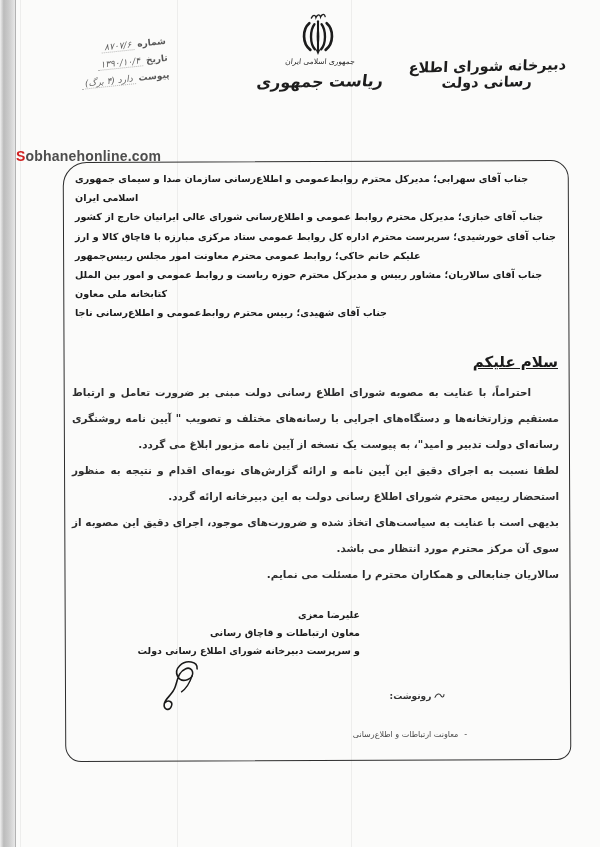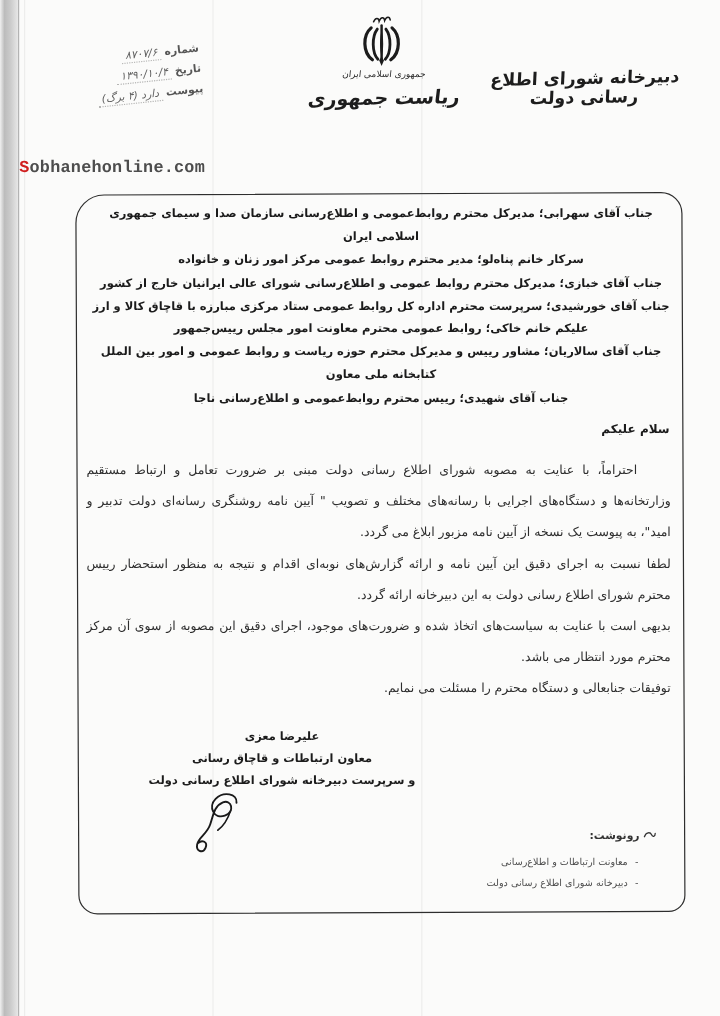--- a/index.html
+++ b/index.html
@@ -46,66 +46,66 @@
   }
   .meta-row{white-space:nowrap;}
   .meta-label{font-weight:bold;opacity:.85;}
   .meta-value{
     font-style:italic;opacity:.8;letter-spacing:1px;
     border-bottom:1px dotted rgba(0,0,0,.35);padding:0 3px;
   }
 
   
   .watermark{
-    position:absolute;top:132px;left:16px;
-    font-family:Liberation Mono, monospace;
+    position:absolute;top:148px;left:16px;
+    font-family:Liberation Sans, sans-serif;
     font-size:14px;font-weight:bold;letter-spacing:.2px;
   }
 
   
   .letter-box{
     position:absolute;top:161px;left:64px;width:504px;height:598px;
     border:1.5px solid #2e2e2e;
     border-radius:24px 18px 14px 16px;
     transform:rotate(-.25deg);
   }
   .recipients{
     position:absolute;top:169px;left:75px;right:40px;
-    direction:rtl;text-align:center;
+    direction:rtl;text-align:left;
     font-size:9.6px;font-weight:bold;color:#1b1b1b;line-height:19.2px;
   }
   .greeting{
     position:absolute;top:353px;right:42px;
-    direction:rtl;font-size:10px;font-weight:bold;color:#1b1b1b;
+    direction:rtl;font-size:15px;font-weight:bold;color:#1b1b1b;text-decoration:underline;
   }
   .letter-body{
     position:absolute;top:379px;left:72px;right:41px;
     direction:rtl;text-align:justify;text-align-last:right;
     font-size:10.4px;color:#2e2e2e;line-height:26px;
   }
-  .letter-body p{margin:0;}
+  .letter-body p{margin:0;font-weight:bold;}
   .letter-body p.indent{text-indent:28px;}
 
   .signature-block{
     position:absolute;top:606px;left:110px;width:250px;
-    direction:rtl;text-align:center;
+    direction:rtl;
     font-size:9.5px;font-weight:bold;color:#1c1c1c;line-height:18px;
   }
   .signature-scribble{
     position:absolute;top:658px;left:152px;width:62px;height:56px;
     transform:rotate(-8deg);
   }
 
   .cc-block{
     position:absolute;top:684px;right:52px;width:260px;
-    direction:rtl;text-align:right;color:#4a4a4a;
+    direction:rtl;text-align:center;color:#4a4a4a;
   }
   .cc-label{font-size:9px;font-weight:bold;color:#333;}
   .cc-mark{display:inline-block;vertical-align:middle;margin-left:2px;}
-  .cc-items{margin-top:7px;padding-right:16px;font-size:8px;line-height:16.5px;}
+  .cc-items{margin-top:23px;padding-right:16px;font-size:8px;line-height:16.5px;}
   .cc-item .bullet{margin-left:6px;}
 </style>
 </head>
 <body>
 
 <div class="page">
 
   <div class="scan-strip"></div>
   <div class="crease crease-a"></div>
   <div class="crease crease-b"></div>
@@ -147,35 +147,34 @@
   </div>
 
   <div class="watermark">
     <span style="color:#d01f1f">S</span><span style="color:#4d4d4d">obhanehonline.com</span>
   </div>
 
   <div class="letter-box"></div>
 
   <div class="recipients">
     <div>جناب آقای سهرابی؛ مدیرکل محترم روابط‌عمومی و اطلاع‌رسانی سازمان صدا و سیمای جمهوری اسلامی ایران</div>
-    <div>سرکار خانم پناه‌لو؛ مدیر محترم روابط عمومی مرکز امور زنان و خانواده</div>
     <div>جناب آقای خبازی؛ مدیرکل محترم روابط عمومی و اطلاع‌رسانی شورای عالی ایرانیان خارج از کشور</div>
     <div>جناب آقای خورشیدی؛ سرپرست محترم اداره کل روابط عمومی ستاد مرکزی مبارزه با قاچاق کالا و ارز</div>
     <div>علیکم خانم خاکی؛ روابط عمومی محترم معاونت امور مجلس رییس‌جمهور</div>
     <div>جناب آقای سالاریان؛ مشاور رییس و مدیرکل محترم حوزه ریاست و روابط عمومی و امور بین الملل کتابخانه ملی معاون</div>
     <div>جناب آقای شهیدی؛ رییس محترم روابط‌عمومی و اطلاع‌رسانی ناجا</div>
   </div>
 
   <div class="greeting">سلام علیکم</div>
 
   <div class="letter-body">
     <p class="indent">احتراماً، با عنایت به مصوبه شورای اطلاع رسانی دولت مبنی بر ضرورت تعامل و ارتباط مستقیم وزارتخانه‌ها و دستگاه‌های اجرایی با رسانه‌های مختلف و تصویب " آیین نامه روشنگری رسانه‌ای دولت تدبیر و امید"، به پیوست یک نسخه از آیین نامه مزبور ابلاغ می گردد.</p>
     <p>لطفا نسبت به اجرای دقیق این آیین نامه و ارائه گزارش‌های نوبه‌ای اقدام و نتیجه به منظور استحضار رییس محترم شورای اطلاع رسانی دولت به این دبیرخانه ارائه گردد.</p>
     <p>بدیهی است با عنایت به سیاست‌های اتخاذ شده و ضرورت‌های موجود، اجرای دقیق این مصوبه از سوی آن مرکز محترم مورد انتظار می باشد.</p>
-    <p>توفیقات جنابعالی و دستگاه محترم را مسئلت می نمایم.</p>
+    <p>سالاریان جنابعالی و همکاران محترم را مسئلت می نمایم.</p>
   </div>
 
   <div class="signature-block">
     <div>علیرضا معزی</div>
     <div>معاون ارتباطات و قاچاق رسانی</div>
     <div>و سرپرست دبیرخانه شورای اطلاع رسانی دولت</div>
   </div>
   <div class="signature-scribble">
     <svg viewBox="0 0 65 60" width="62" height="56">
       <path fill="none" stroke="#1a1a1a" stroke-width="1.7" stroke-linecap="round" d="M50 14 C52 6 40 2 32 8 C24 14 28 26 38 24 C48 22 46 10 38 12 C30 14 28 22 24 30 C20 38 12 40 10 46 C8 52 14 55 17 50 C20 45 15 42 11 45"></path>
@@ -184,17 +183,16 @@
   </div>
 
   <div class="cc-block">
     <span class="cc-mark">
       <svg viewBox="0 0 14 10" width="13" height="9">
         <path fill="none" stroke="#333" stroke-width="1.2" stroke-linecap="round" d="M2 7 C3.5 2.5 7.5 2.5 8.5 5 C9.5 7.5 12 7 12 4"></path>
       </svg>
     </span><span class="cc-label">رونوشت:</span>
     <div class="cc-items">
       <div class="cc-item"><span class="bullet">-</span><span>معاونت ارتباطات و اطلاع‌رسانی</span></div>
-      <div class="cc-item"><span class="bullet">-</span><span>دبیرخانه شورای اطلاع رسانی دولت</span></div>
     </div>
   </div>
 
 </div>
 
 </body></html>

